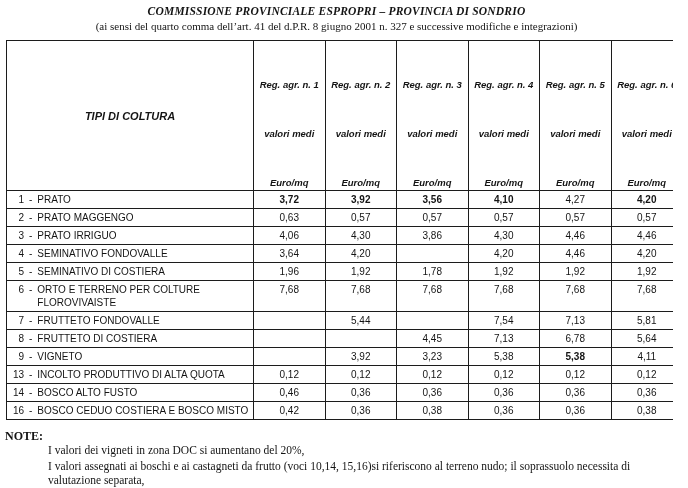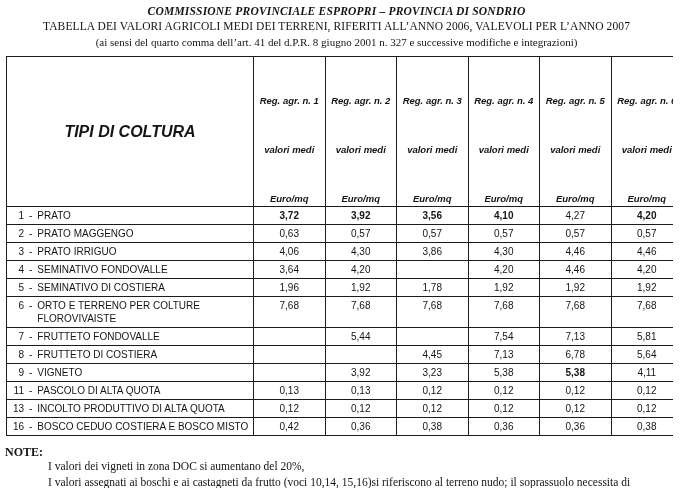--- a/index.html
+++ b/index.html
@@ -47,21 +47,21 @@
     margin: 7px 0 0 6px;
     width: 676px;
     font-family: "Liberation Sans", sans-serif;
   }
   .vam-table th, .vam-table td {
     border: 1px solid #1c1c1c;
     box-sizing: border-box;
   }
   th.col-label {
     width: 247px;
-    font-size: 16px;
+    font-size: 11px;
     font-weight: bold;
     font-style: italic;
     text-align: center;
     vertical-align: middle;
   }
   th.val-col {
     width: 71.5px;
     font-size: 9.5px;
     font-weight: bold;
     font-style: italic;
@@ -118,21 +118,20 @@
     margin-bottom: 1px;
   }
 </style>
 </head>
 <body>
 
 <div class="page">
 
   <div class="doc-header">
     <div class="title1">COMMISSIONE PROVINCIALE ESPROPRI – PROVINCIA DI SONDRIO</div>
-    <div class="title2">TABELLA DEI VALORI AGRICOLI MEDI DEI TERRENI, RIFERITI ALL’ANNO 2006, VALEVOLI PER L’ANNO 2007</div>
     <div class="title3">(ai sensi del quarto comma dell’art. 41 del d.P.R. 8 giugno 2001 n. 327 e successive modifiche e integrazioni)</div>
   </div>
 
   <table class="vam-table">
     <thead>
       <tr id="head-row">
         <th class="col-label">TIPI DI COLTURA</th>
 
       <th class="val-col">
             <div class="hline">Reg. agr. n. 1</div>
@@ -300,46 +299,46 @@
           <td class="value-cell"></td>
           <td class="value-cell">3,92</td>
           <td class="value-cell">3,23</td>
           <td class="value-cell">5,38</td>
           <td class="value-cell bold">5,38</td>
           <td class="value-cell">4,11</td>
         </tr>
         <tr>
           <td class="label-cell">
             <div class="label-wrap">
-              <span class="row-number">11</span>
-              <span class="row-dash">-</span>
-              <span class="row-label">PASCOLO DI ALTA QUOTA</span>
-            </div>
-          </td>
-          <td class="value-cell">0,13</td>
-          <td class="value-cell">0,13</td>
-          <td class="value-cell">0,12</td>
-          <td class="value-cell">0,12</td>
-          <td class="value-cell">0,12</td>
-          <td class="value-cell">0,12</td>
-        </tr>
-        <tr>
-          <td class="label-cell">
-            <div class="label-wrap">
               <span class="row-number">13</span>
               <span class="row-dash">-</span>
               <span class="row-label">INCOLTO PRODUTTIVO DI ALTA QUOTA</span>
             </div>
           </td>
           <td class="value-cell">0,12</td>
           <td class="value-cell">0,12</td>
           <td class="value-cell">0,12</td>
           <td class="value-cell">0,12</td>
           <td class="value-cell">0,12</td>
           <td class="value-cell">0,12</td>
+        </tr>
+        <tr>
+          <td class="label-cell">
+            <div class="label-wrap">
+              <span class="row-number">14</span>
+              <span class="row-dash">-</span>
+              <span class="row-label">BOSCO ALTO FUSTO</span>
+            </div>
+          </td>
+          <td class="value-cell">0,46</td>
+          <td class="value-cell">0,36</td>
+          <td class="value-cell">0,36</td>
+          <td class="value-cell">0,36</td>
+          <td class="value-cell">0,36</td>
+          <td class="value-cell">0,36</td>
         </tr>
         <tr>
           <td class="label-cell">
             <div class="label-wrap">
               <span class="row-number">16</span>
               <span class="row-dash">-</span>
               <span class="row-label">BOSCO CEDUO COSTIERA E BOSCO MISTO</span>
             </div>
           </td>
           <td class="value-cell">0,42</td>

